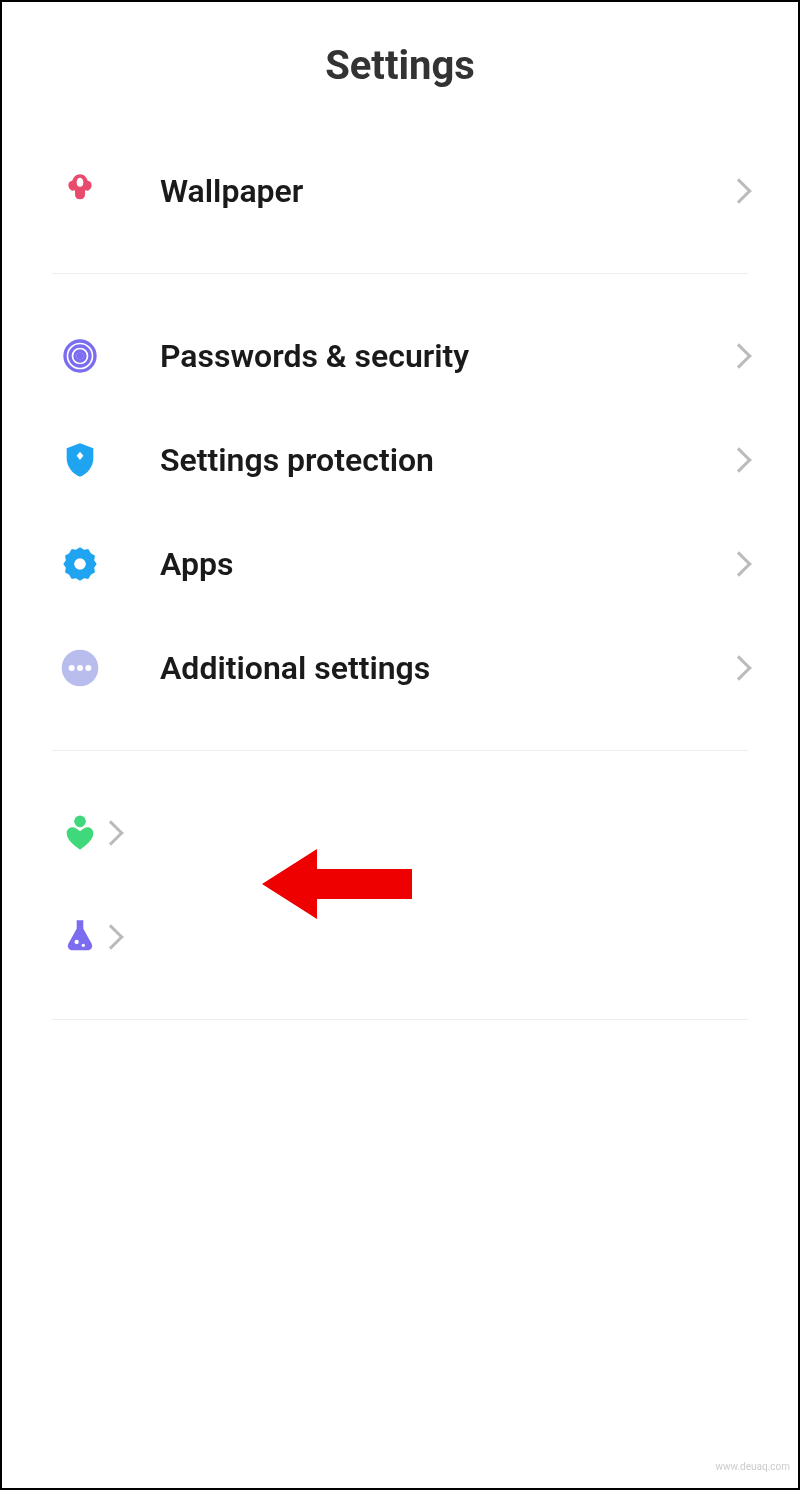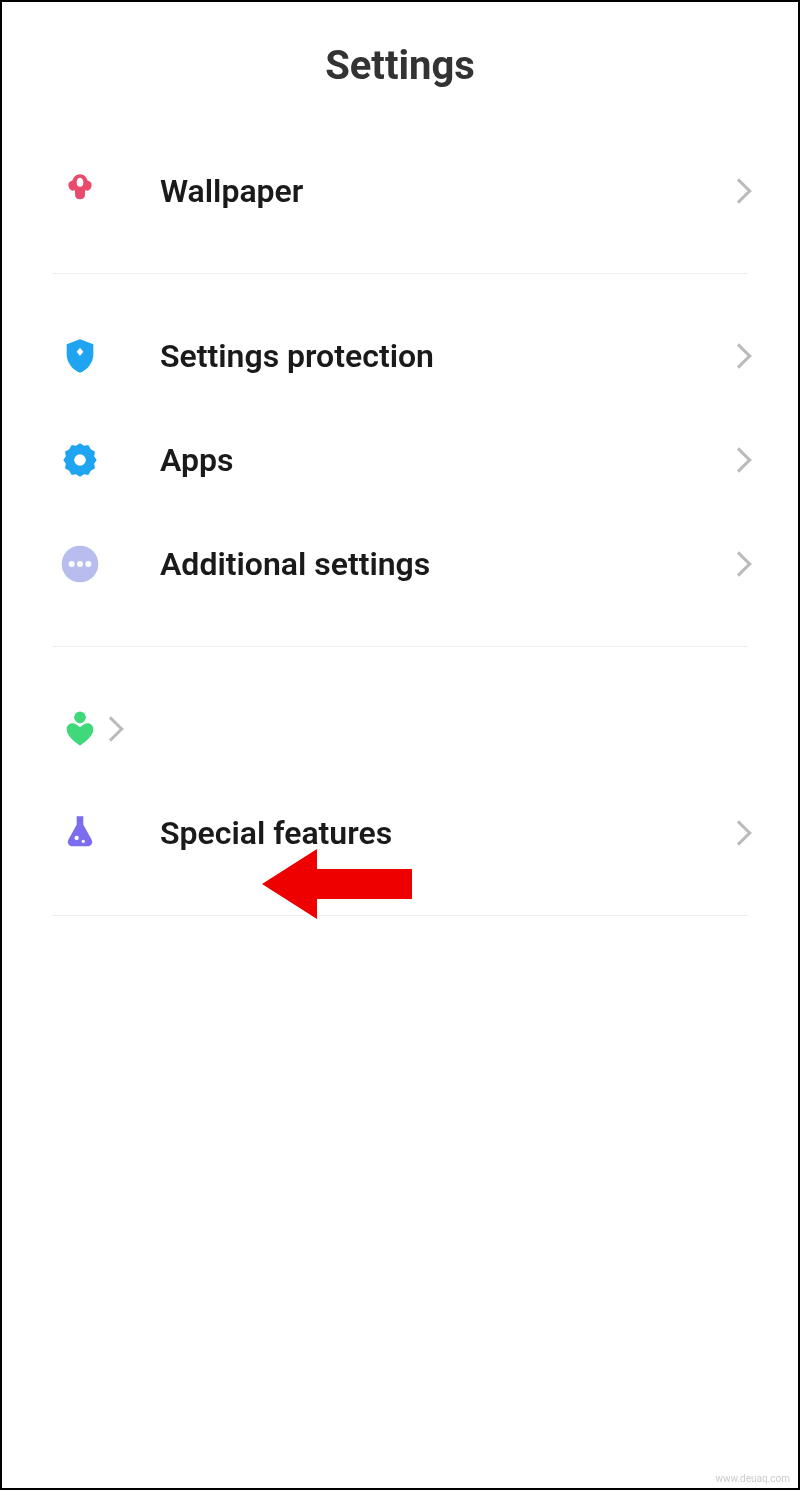--- a/index.html
+++ b/index.html
@@ -65,21 +65,21 @@
       margin: 30px 50px;
     }
     .arrow-annotation {
       position: absolute;
       left: 260px;
       top: 832px;
       pointer-events: none;
     }
     .watermark {
       position: absolute;
-      bottom: 4px;
+      bottom: 16px;
       right: 8px;
       font-size: 10px;
       color: #ccc;
       margin-left: 36px;
     }
   </style>
 </head>
 <body>
 
 <div class="header">
@@ -95,20 +95,32 @@
         <path d="M7 6c-1 0-2 1-2 2.5 0 1.5 1 3 3 3.5.3-1.2 1-2.2 2-3V8c-1-1-2-2-3-2zm10 0c-1 0-2 1-3 2v1c1 .8 1.7 1.8 2 3 2-.5 3-2 3-3.5C19 7 18 6 17 6z"></path>
       </svg>
     </span>
     <span class="item-label">Wallpaper</span>
     <span class="chevron"></span>
   </div>
 
 
   <div class="divider"></div>
 
+  <div class="settings-item">
+    <span class="item-icon">
+      <svg viewBox="0 0 24 24" width="40" height="40" fill="none" stroke="#7b6cf0" stroke-width="2">
+        <circle cx="12" cy="12" r="9"></circle>
+        <circle cx="12" cy="12" r="6"></circle>
+        <circle cx="12" cy="12" r="3"></circle>
+        <circle cx="12" cy="12" r="1" fill="#7b6cf0"></circle>
+      </svg>
+    </span>
+    <span class="item-label">Passwords &amp; security</span>
+    <span class="chevron"></span>
+  </div>
 
   <div class="settings-item">
     <span class="item-icon">
       <svg viewBox="0 0 24 24" width="40" height="40" fill="#1ea4f0">
         <path d="M12 2l8 3v6c0 5-3.5 9.5-8 11-4.5-1.5-8-6-8-11V5l8-3z"></path>
         <path d="M12 7l2 2.5-2 2.5-2-2.5L12 7z" fill="#fff"></path>
       </svg>
     </span>
     <span class="item-label">Settings protection</span>
     <span class="chevron"></span>
@@ -152,21 +164,20 @@
   </div>
 
   <div class="settings-item">
     <span class="item-icon">
       <svg viewBox="0 0 24 24" width="40" height="40" fill="#7b6cf0">
         <path d="M10 2h4v5l5 9c1 2-.5 4-2.5 4h-9c-2 0-3.5-2-2.5-4l5-9V2z"></path>
         <circle cx="10" cy="15" r="1.3" fill="#fff"></circle>
         <circle cx="14" cy="17" r="1" fill="#fff"></circle>
       </svg>
     </span>
-    <span class="item-label">Special features</span>
     <span class="chevron"></span>
   </div>
 
   <div class="divider"></div>
 
 </div>
 
 <div class="arrow-annotation">
   <svg width="160" height="100" viewBox="0 0 160 100">
     <polygon points="0,50 55,15 55,35 150,35 150,65 55,65 55,85" fill="#ee0000"></polygon>

